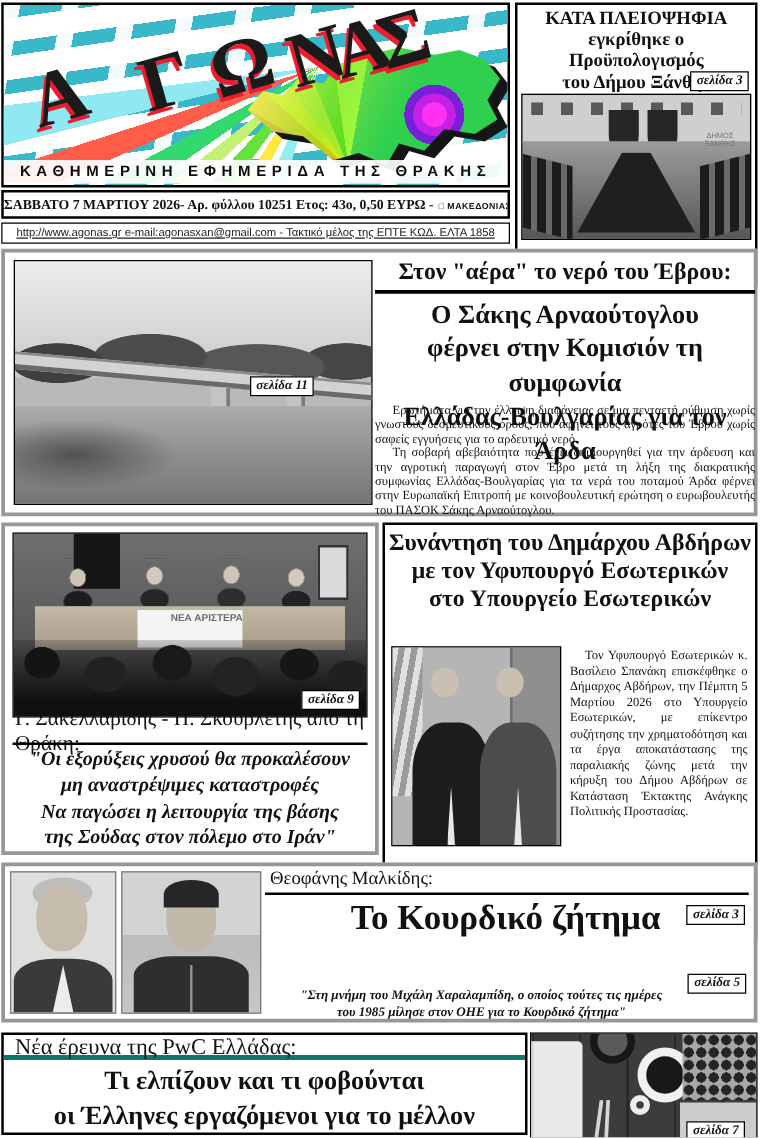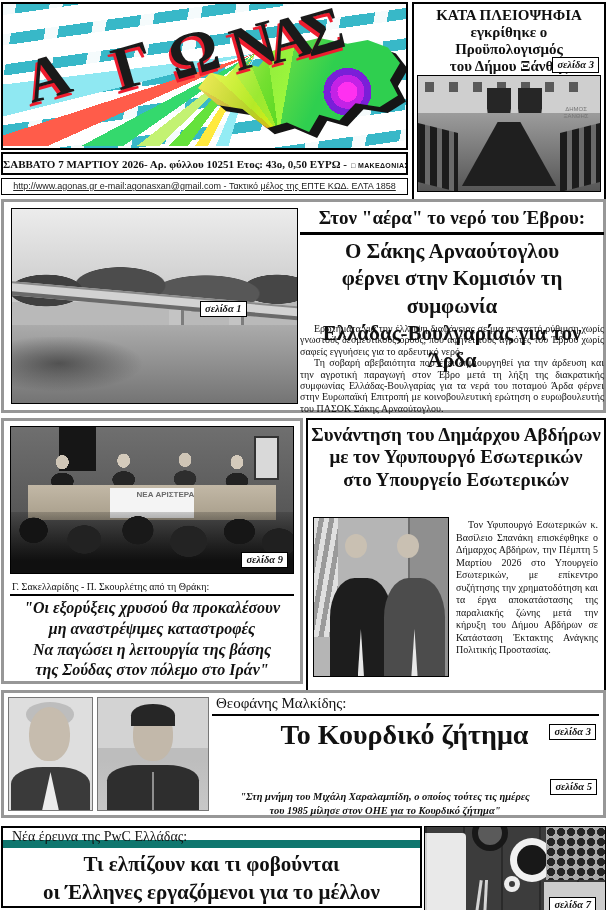--- a/index.html
+++ b/index.html
@@ -152,21 +152,21 @@
     text-align:right; line-height:14px; overflow:hidden; }
   .pa-crowd { position:absolute; left:0; right:0; bottom:0; height:42%;
     background:
       radial-gradient(20px 18px at 8% 30%, #141414 70%, rgba(0,0,0,0) 72%),
       radial-gradient(24px 20px at 26% 45%, #222 70%, rgba(0,0,0,0) 72%),
       radial-gradient(22px 20px at 45% 30%, #191919 70%, rgba(0,0,0,0) 72%),
       radial-gradient(26px 22px at 63% 48%, #232323 70%, rgba(0,0,0,0) 72%),
       radial-gradient(22px 18px at 81% 32%, #161616 70%, rgba(0,0,0,0) 72%),
       radial-gradient(24px 20px at 95% 50%, #202020 70%, rgba(0,0,0,0) 72%),
       linear-gradient(rgba(20,20,20,.2), #101010 80%); }
-  #gold-caption { position:absolute; left:8px; top:160px; font-size:10px; }
+  #gold-caption { position:absolute; left:8px; top:144px; font-size:17px; }
   #gold-rule { position:absolute; left:6px; right:6px; top:173px; }
   #gold-quote { position:absolute; left:4px; right:4px; top:177px;
     font-size:16px; font-style:italic; line-height:1.3; }
 
   
   #row2r { left:306px; top:418px; width:300px; height:334px; }
   #av-headline { position:absolute; left:3px; right:3px; top:4px; font-size:19px; line-height:1.18; }
   #ph-men { left:5px; top:97px; width:136px; height:160px; }
   .mn-bg { position:absolute; inset:0; background:#b5b5b5; }
   .mn-door { position:absolute; right:0; top:0; width:30%; height:100%; background:#8f8f8f; border-left:2px solid #6e6e6e; }
@@ -195,22 +195,22 @@
   .p2-body { position:absolute; left:8%; bottom:0; width:84%; height:40%; border-radius:34% 34% 0 0; background:#2e2e2e; }
   .p2-zip { position:absolute; left:49%; bottom:0; width:2px; height:34%; background:#8f8f8f; }
   #ku-kicker { position:absolute; left:212px; top:2px; font-size:15px; }
   #ku-rule { position:absolute; left:208px; right:4px; top:21px; }
   #ku-headline { position:absolute; left:206px; right:4px; top:25px; font-size:28px; line-height:1.24; }
   #ku-sub { position:absolute; left:216px; width:330px; top:97px;
     font-weight:bold; font-style:italic; font-size:10.5px; line-height:1.3; text-align:center; }
 
   
   #row4l { left:1px; top:826px; width:421px; height:82px; border:2px solid #000; }
-  #pw-kicker { position:absolute; left:0; right:0; top:0; height:20px; border-bottom:8px solid #0f766e;
-    font-size:14px; line-height:18px; padding-left:9px; }
+  #pw-kicker { position:absolute; left:0; right:0; top:0; height:20px; border-bottom:4px solid #0f766e;
+    font-size:18px; line-height:18px; padding-left:9px; }
   #pw-headline { position:absolute; left:2px; right:2px; top:23px; font-size:21px; line-height:1.32; }
   #ph-desk { left:424px; top:826px; width:182px; height:96px; }
   .dk-bg { position:absolute; inset:0; background:#3c3c3c;
     background-image: repeating-linear-gradient(90deg, rgba(0,0,0,.3) 0 2px, rgba(0,0,0,0) 2px 38px); }
   .dk-note { position:absolute; left:-6px; top:6%; width:26%; height:88%; background:#e9e9e9; border-radius:4px;
     border-left:8px solid #d2d2d2; }
   .dk-pen { position:absolute; width:3px; height:42%; background:#d5d5d5; bottom:2%; }
   .dk-mag { position:absolute; left:26%; top:-12px; width:36px; height:36px; border-radius:50%;
     border:6px solid #181818; background:#5a5a5a; }
   .dk-mug { position:absolute; left:47%; top:12%; width:44px; height:44px; border-radius:50%; background:#f1f1f1; }
@@ -229,20 +229,21 @@
     <div id="stripes"></div>
     <div id="rays"></div>
     <div id="map-shadow" class="mapshape"></div>
     <div id="map" class="mapshape"></div>
     <span class="mast-letter" style="left:22px; top:42px;">Α</span>
     <span class="mast-letter" style="left:110px; top:30px;">Γ</span>
     <span class="mast-letter" style="left:166px; top:18px;">Ω</span>
     <span class="mast-letter" style="left:228px; top:10px;">Ν</span>
     <span class="mast-letter" style="left:264px; top:3px;">Α</span>
     <span class="mast-letter" style="left:300px; top:-4px;">Σ</span>
+    <div id="tagline">ΚΑΘΗΜΕΡΙΝΗ ΕΦΗΜΕΡΙΔΑ ΤΗΣ ΘΡΑΚΗΣ</div>
   </div>
 
   <div id="datebar" class="abs">
     <span class="big">ΣΑΒΒΑΤΟ 7 ΜΑΡΤΙΟΥ 2026- Αρ. φύλλου 10251 Ετος: 43ο, 0,50 ΕΥΡΩ -</span>
     <span class="small">□ ΜΑΚΕΔΟΝΙΑΣ 4, 67100 ΞΑΝΘΗ □ 2541021717</span>
   </div>
 
   <div id="urlbar" class="abs">http://www.agonas.gr   e-mail:agonasxan@gmail.com - Τακτικό μέλος της ΕΠΤΕ ΚΩΔ. ΕΛΤΑ 1858</div>
 
   <div id="topright" class="abs blackbox">
@@ -269,21 +270,21 @@
   <div id="row1" class="abs graybox">
     <div id="ph-bridge" class="photo">
       <div class="br-sky"></div>
       <div class="br-trees"></div>
       <div class="br-deck"></div>
       <div class="br-pillar" style="left:55%; top:52%;"></div>
       <div class="br-pillar" style="left:76%; top:50%;"></div>
       <div class="br-water"></div>
       <div class="br-reflect"></div>
     </div>
-    <span class="pagelabel" style="left:196px; top:99px;">σελίδα 1</span>
+    <span class="pagelabel" style="left:196px; top:99px;">σελίδα 11</span>
     <div id="ev-kicker">Στον "αέρα" το νερό του Έβρου:</div>
     <div id="ev-headline" class="hl">
       <span>Ο Σάκης Αρναούτογλου</span>
       <span>φέρνει στην Κομισιόν τη συμφωνία</span>
       <span>Ελλάδας-Βουλγαρίας για τον Άρδα</span>
     </div>
     <div id="ev-body">
       <p>Ερωτήματα για την έλλειψη διαφάνειας σε μια πενταετή ρύθμιση χωρίς γνωστούς δεσμευτικούς όρους, που αφήνει τους αγρότες του Έβρου χωρίς σαφείς εγγυήσεις για το αρδευτικό νερό.</p>
       <p>Τη σοβαρή αβεβαιότητα που έχει δημιουργηθεί για την άρδευση και την αγροτική παραγωγή στον Έβρο μετά τη λήξη της διακρατικής συμφωνίας Ελλάδας-Βουλγαρίας για τα νερά του ποταμού Άρδα φέρνει στην Ευρωπαϊκή Επιτροπή με κοινοβουλευτική ερώτηση ο ευρωβουλευτής του ΠΑΣΟΚ Σάκης Αρναούτογλου.</p>
     </div>

